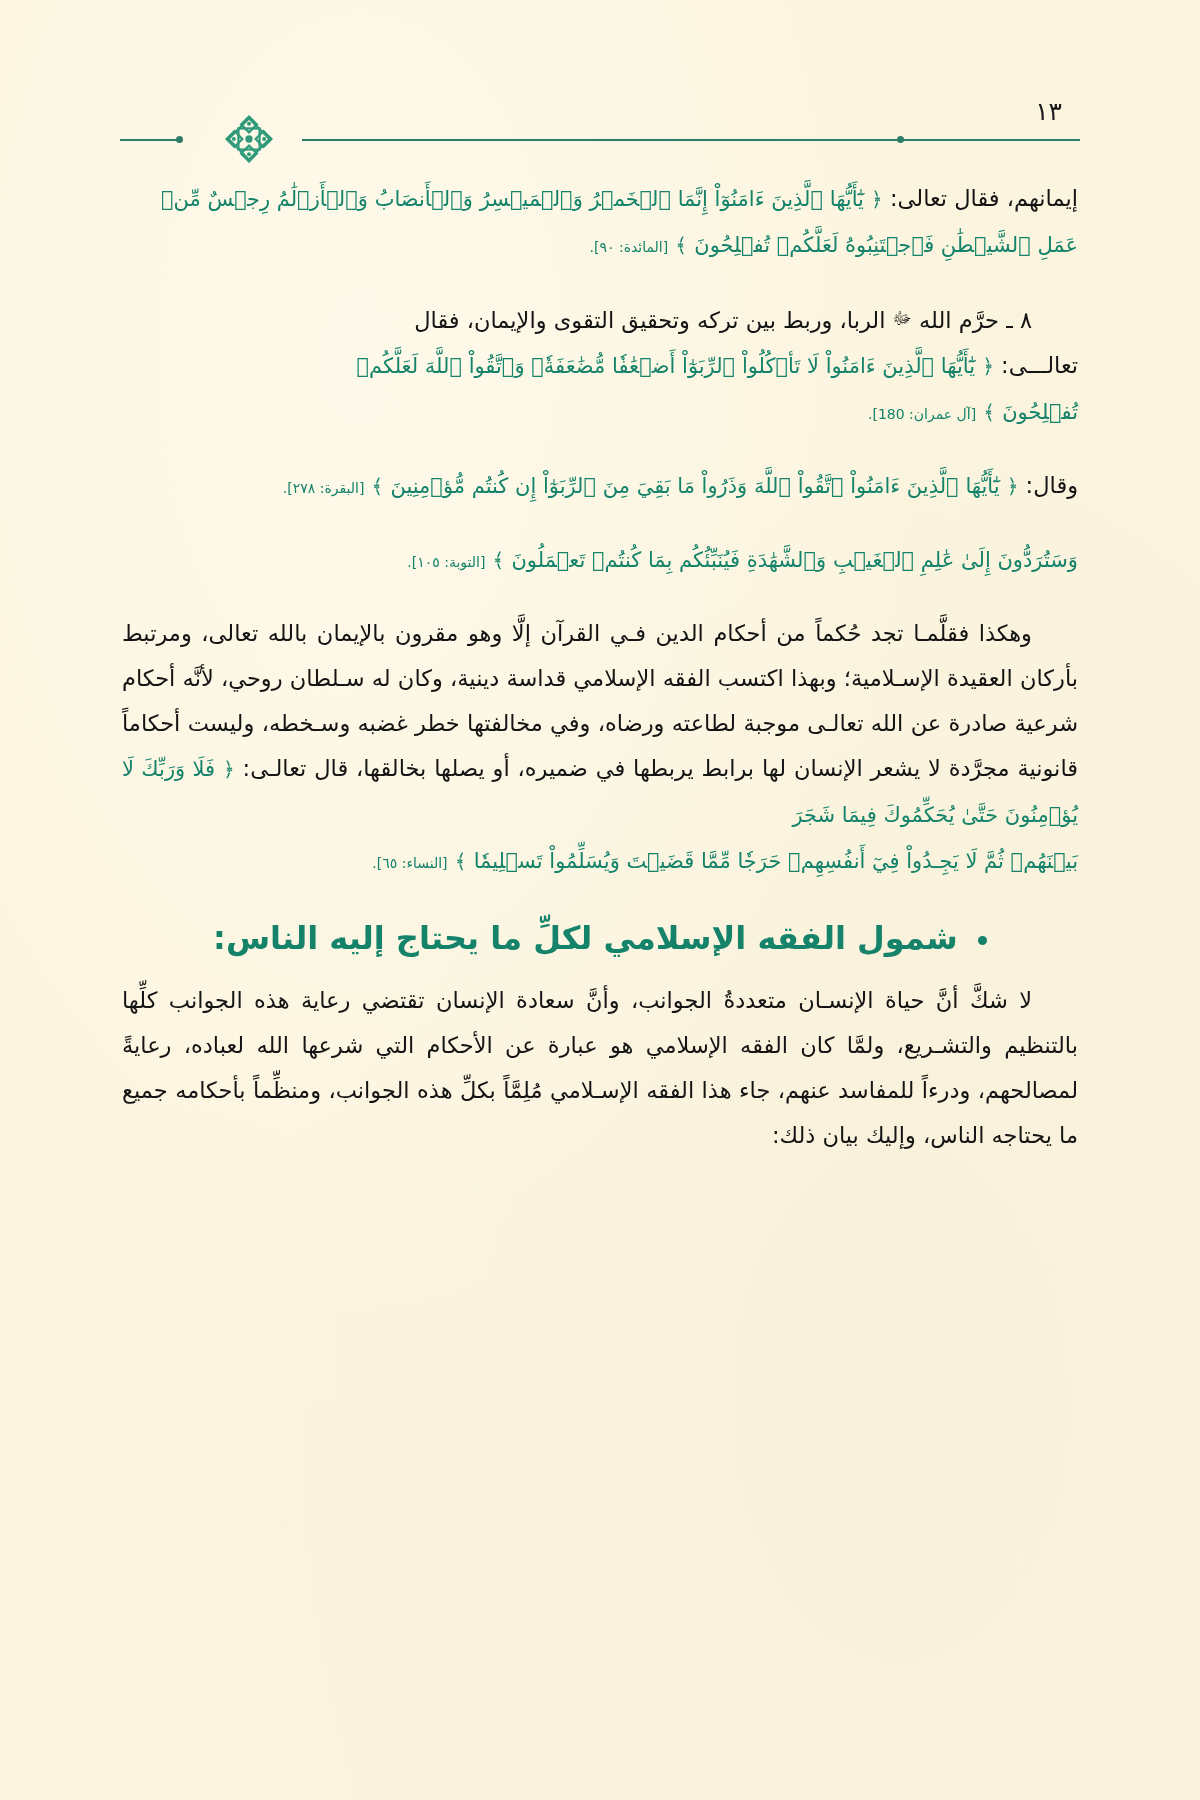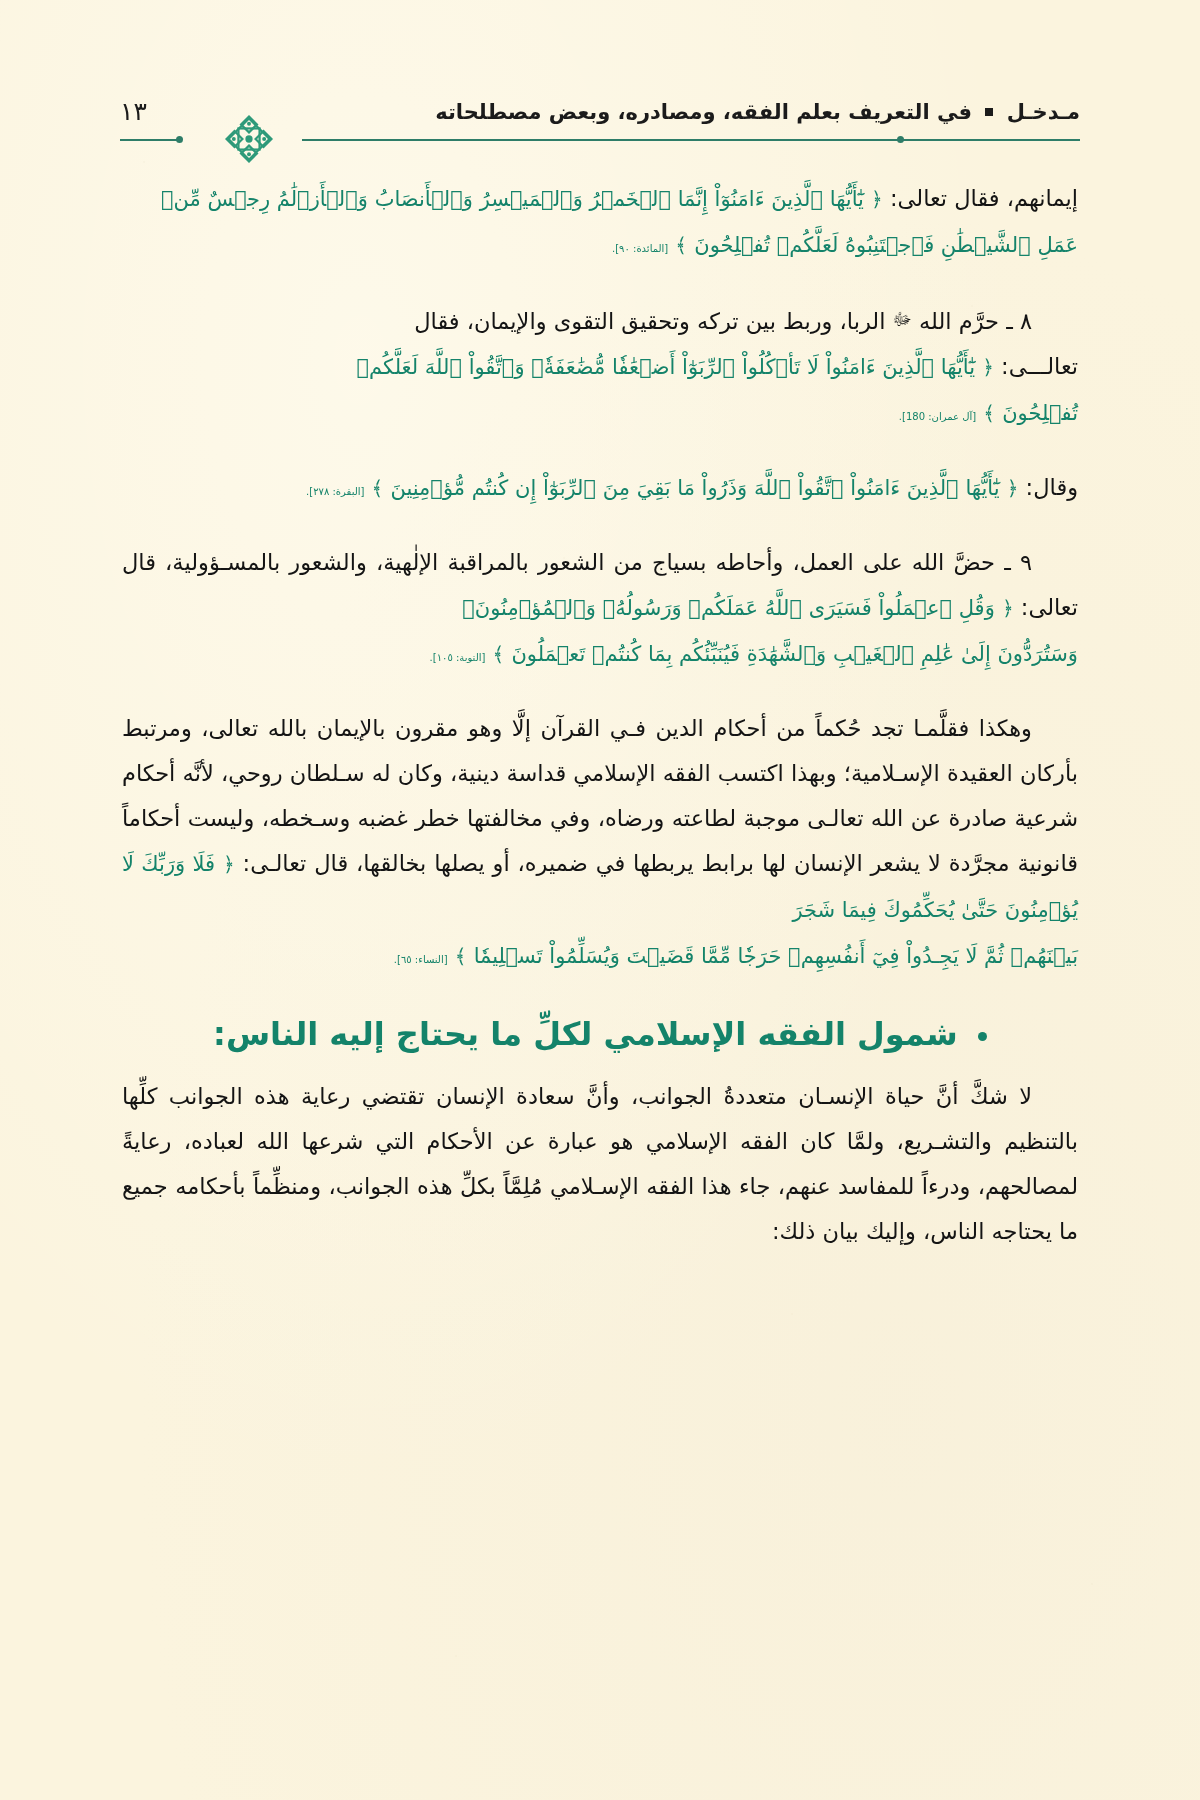--- a/index.html
+++ b/index.html
@@ -152,21 +152,21 @@
 
   
   .quran {
     color: #14836a;
     font-family: "DejaVu Sans", sans-serif;
     font-size: 21px;
     letter-spacing: 0.2px;
   }
   .cite {
     color: #14836a;
-    font-size: 10px;
+    font-size: 14px;
     font-family: "DejaVu Sans", sans-serif;
     white-space: nowrap;
   }
   .orn-q { color: #14836a; font-size: 20px; }
 
   .centered { text-align: center; }
 
   
   .section-heading {
     color: #14836a;
@@ -194,25 +194,20 @@
   }
 </style>
 </head>
 <body>
 
 <div class="page">
   <div class="paper-grain"></div>
 
   <div class="header">
     <div class="header-row">
-      <div class="header-title">
-        <span>مـدخـل</span>
-        <span class="header-bullet"></span>
-        <span>في التعريف بعلم الفقه، ومصادره، وبعض مصطلحاته</span>
-      </div>
       <div class="header-left">
         <div class="page-number">١٣</div>
       </div>
     </div>
 
     <div class="rule-wrap">
       <div class="rule-line rule-right"></div>
       <div class="rule-line rule-left"></div>
       <div class="rule-dot" style="right:176px;"></div>
       <div class="rule-dot" style="left:56px;"></div>
@@ -275,26 +270,20 @@
       <p class="para centered">
         <span>وقال:</span>
         <span class="orn-q">﴿</span>
         <span class="quran">يَٰٓأَيُّهَا ٱلَّذِينَ ءَامَنُواْ ٱتَّقُواْ ٱللَّهَ وَذَرُواْ مَا بَقِيَ مِنَ ٱلرِّبَوٰٓاْ إِن كُنتُم مُّؤۡمِنِينَ</span>
         <span class="orn-q">﴾</span>
         <span class="cite">[البقرة: ٢٧٨].</span>
       </p>
     </div>
 
     <div class="blk">
-      <p class="para indent">
-        <span>٩ ـ</span>
-        <span>حضَّ الله على العمل، وأحاطه بسياج من الشعور بالمراقبة الإلٰهية، والشعور بالمسـؤولية، قال تعالى:</span>
-        <span class="orn-q">﴿</span>
-        <span class="quran">وَقُلِ ٱعۡمَلُواْ فَسَيَرَى ٱللَّهُ عَمَلَكُمۡ وَرَسُولُهُۥ وَٱلۡمُؤۡمِنُونَۖ</span>
-      </p>
       <p class="para">
         <span class="quran">وَسَتُرَدُّونَ إِلَىٰ عَٰلِمِ ٱلۡغَيۡبِ وَٱلشَّهَٰدَةِ فَيُنَبِّئُكُم بِمَا كُنتُمۡ تَعۡمَلُونَ</span>
         <span class="orn-q">﴾</span>
         <span class="cite">[التوبة: ١٠٥].</span>
       </p>
     </div>
 
     <div class="blk">
       <p class="para indent">
         <span>وهكذا فقلَّمـا تجد حُكماً من أحكام الدين فـي القرآن إلَّا وهو مقرون بالإيمان بالله تعالى، ومرتبط بأركان العقيدة الإسـلامية؛ وبهذا اكتسب الفقه الإسلامي قداسة دينية، وكان له سـلطان روحي، لأنَّه أحكام شرعية صادرة عن الله تعالـى موجبة لطاعته ورضاه، وفي مخالفتها خطر غضبه وسـخطه، وليست أحكاماً قانونية مجرَّدة لا يشعر الإنسان لها برابط يربطها في ضميره، أو يصلها بخالقها، قال تعالـى:</span>

